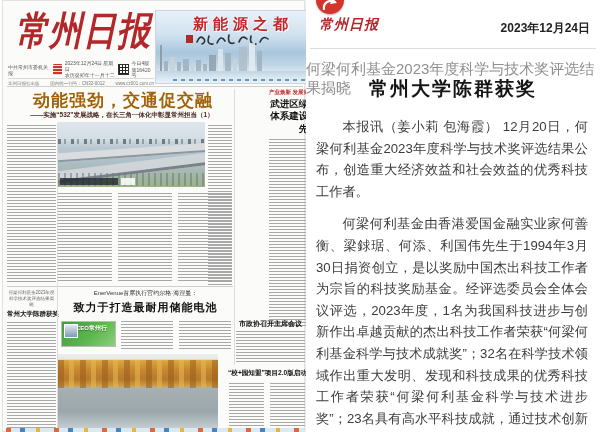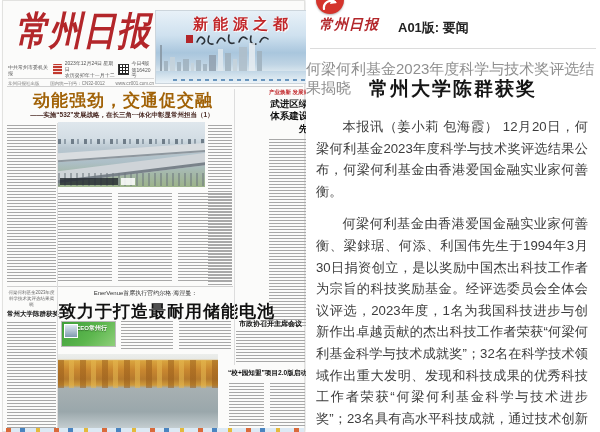--- a/index.html
+++ b/index.html
@@ -61,21 +61,21 @@
             background:repeating-linear-gradient(90deg,rgba(110,120,126,.55) 0 2px,transparent 2px 6px);}
   .pb-caption{position:absolute;left:2px;bottom:2px;width:58px;height:7px;background:rgba(35,42,48,.82);}
   .pb-caption2{position:absolute;left:63px;bottom:2px;width:14px;height:7px;background:rgba(255,255,255,.85);}
 
   .award-art{left:4px;top:289px;width:49px;}
   .award-kicker{font-size:4.5px;color:#666;line-height:1.3;text-align:center;}
   .award-headline{font-size:6.5px;font-weight:bold;color:#111;text-align:center;margin:2px 0 3px;white-space:nowrap;}
 
   .center-art{left:56px;top:288px;width:173px;}
   .c-kicker{font-size:6px;color:#333;text-align:center;}
-  .c-headline{font-size:17px;font-weight:bold;color:#111;text-align:center;letter-spacing:1px;margin-top:2px;white-space:nowrap;}
+  .c-headline{font-size:11px;font-weight:bold;color:#111;text-align:center;letter-spacing:1px;margin-top:2px;white-space:nowrap;}
   .ceo-img{position:absolute;left:2px;top:32px;width:55px;height:26px;border:1px solid #bbb;box-sizing:border-box;
            background:linear-gradient(135deg,#3f9e3a 0%,#5cb64e 55%,#8fd07a 100%);}
   .ceo-img span{position:absolute;left:2px;top:2px;color:#fff;font-weight:bold;font-size:6px;text-shadow:0 1px 1px rgba(0,0,0,.4);}
   .ceo-photo{position:absolute;right:2px;bottom:2px;width:12px;height:12px;background:linear-gradient(180deg,#dfe9f2,#7f9ab0);border:1px solid #fff;}
 
   .politics-headline{left:233px;top:318px;width:69px;text-align:center;font-size:7px;font-weight:bold;color:#111;white-space:nowrap;}
   .project-headline{left:225px;top:368px;width:78px;text-align:center;font-size:6.6px;font-weight:bold;color:#111;white-space:nowrap;}
 
   .photo-autumn{left:55px;top:353px;width:160px;height:74px;overflow:hidden;
      background:linear-gradient(180deg,#eceeec 0%,#e7e9e6 7%,#d9a43e 9%,#c8862f 22%,#b57a2d 34%,#cf9a3a 42%,#a7b0b2 46%,#9aa7ab 78%,#c4cdd0 100%);}
@@ -235,24 +235,24 @@
 <div class="reader">
 
   <div class="float-btn">
     <svg width="18" height="14" viewBox="0 0 18 14">
       <path d="M3 12 C2 6 8 2 14 5" stroke="#fff" stroke-width="2.2" fill="none" stroke-linecap="round"></path>
       <path d="M11 1 L16 6 L9 7 Z" fill="#fff"></path>
     </svg>
   </div>
 
   <div class="rd-logo">常州日报</div>
-  <div class="rd-edition">A01版: 要闻</div>
+  <div class="rd-date">2023年12月24日</div>
   <div class="rd-divider"></div>
 
   <div class="rd-supertitle">何梁何利基金2023年度科学与技术奖评选结果揭晓</div>
   <div class="rd-title">常州大学陈群获奖</div>
 
   <div class="rd-body">
-    <p>本报讯（姜小莉 包海霞） 12月20日，何梁何利基金2023年度科学与技术奖评选结果公布，何梁何利基金由香港爱国金融实业家何善衡。</p>
+    <p>本报讯（姜小莉 包海霞） 12月20日，何梁何利基金2023年度科学与技术奖评选结果公布，创造重大经济效益和社会效益的优秀科技工作者。</p>
     <p>何梁何利基金由香港爱国金融实业家何善衡、梁銶琚、何添、利国伟先生于1994年3月30日捐资创立，是以奖励中国杰出科技工作者为宗旨的科技奖励基金。经评选委员会全体会议评选，2023年度，1名为我国科技进步与创新作出卓越贡献的杰出科技工作者荣获“何梁何利基金科学与技术成就奖”；32名在科学技术领域作出重大发明、发现和科技成果的优秀科技工作者荣获“何梁何利基金科学与技术进步奖”；23名具有高水平科技成就，通过技术创新和管理创新，创造重大经济效益和社会效益的优秀科技工作者，荣获“何梁何利基金科学与技术创新奖”。</p>
 
   </div>
 </div>
 
 </body></html>

